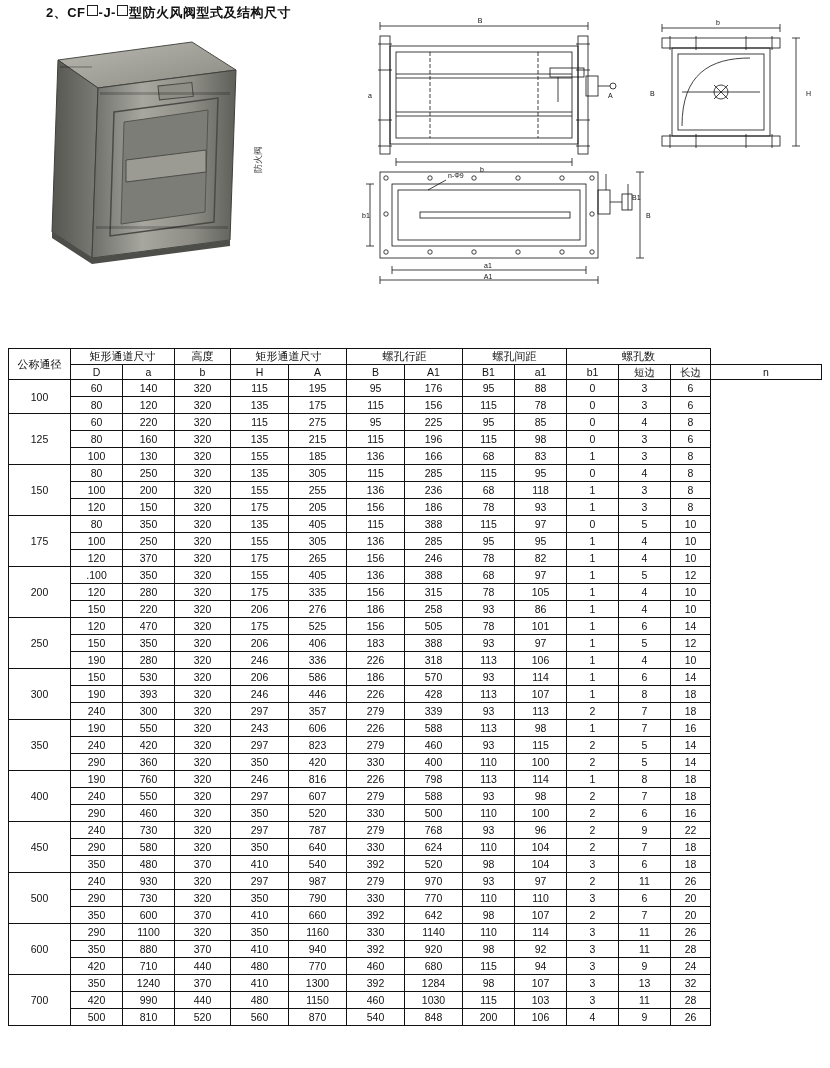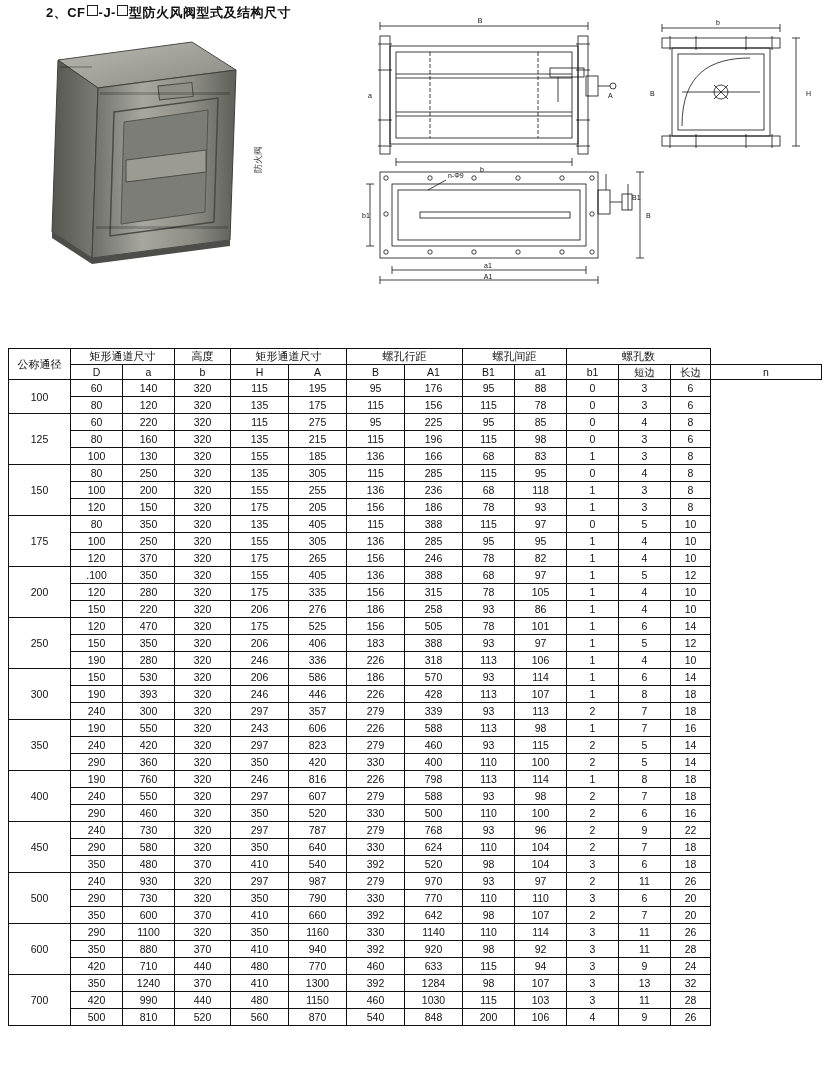--- a/index.html
+++ b/index.html
@@ -825,21 +825,21 @@
           <td>11</td>
           <td>28</td>
         </tr>
         <tr>
           <td>420</td>
           <td>710</td>
           <td>440</td>
           <td>480</td>
           <td>770</td>
           <td>460</td>
-          <td>633</td>
+          <td>680</td>
           <td>115</td>
           <td>94</td>
           <td>3</td>
           <td>9</td>
           <td>24</td>
         </tr>
         <tr>
           <td rowspan="3">700</td>
           <td>350</td>
           <td>1240</td>

